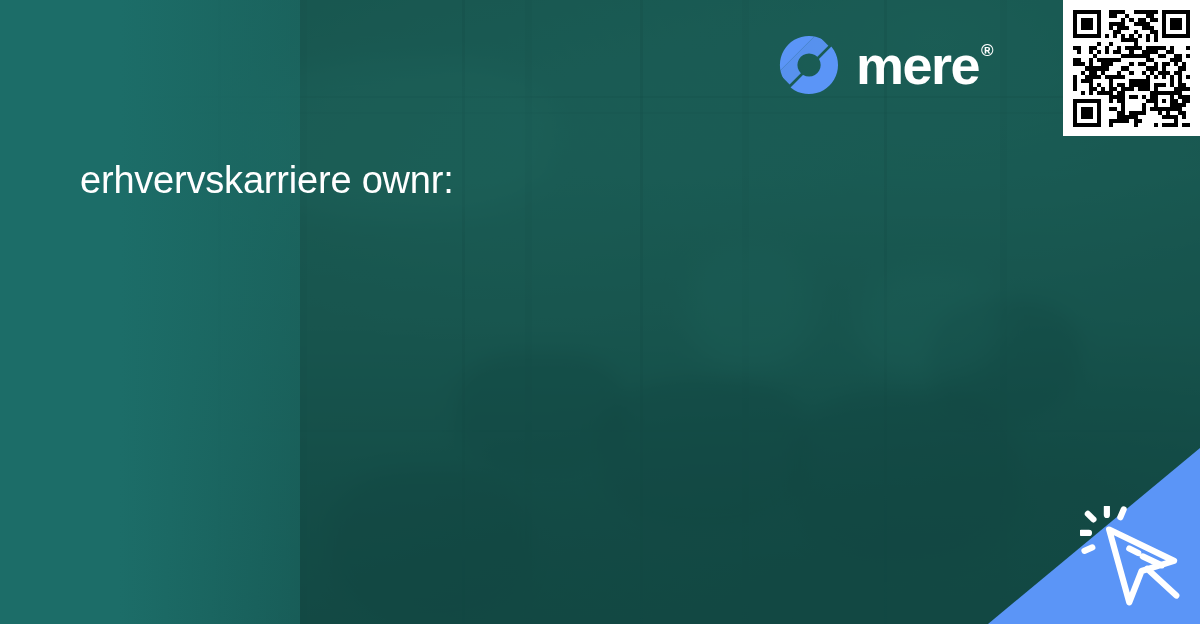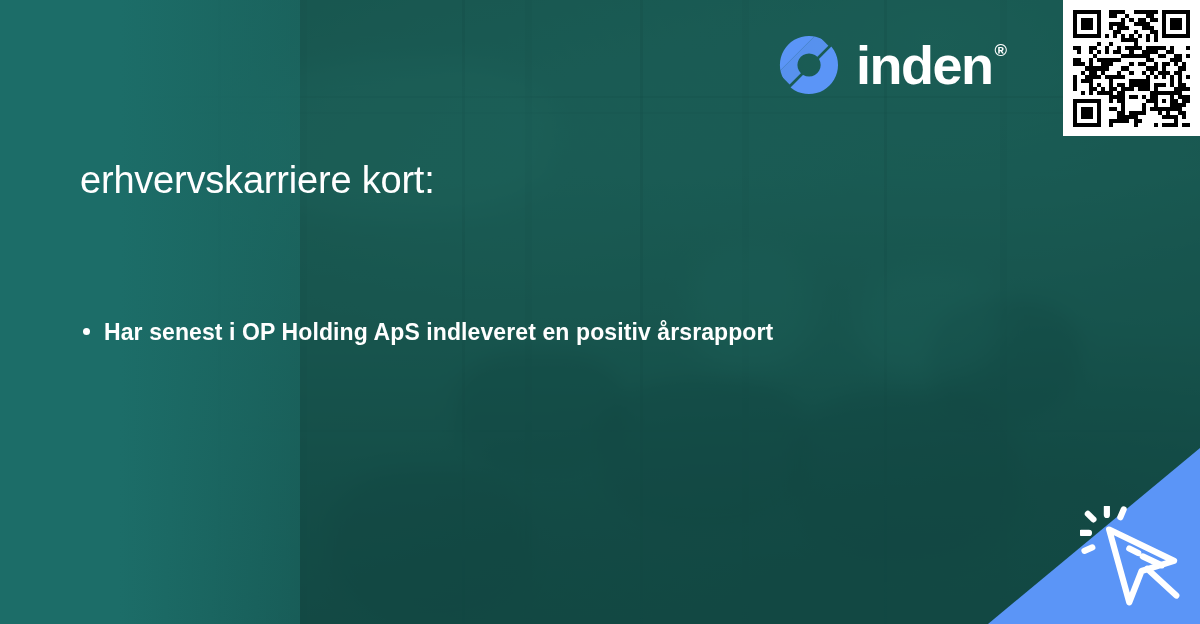--- a/index.html
+++ b/index.html
@@ -1118,32 +1118,31 @@
         </clipPath>
         <mask id="slashmask">
           <rect x="0" y="0" width="64" height="64" fill="#fff"></rect>
           <polygon points="-6,46 46,-6 60,8 8,60" fill="#000"></polygon>
         </mask>
       </defs>
       <path d="M32 2 A30 30 0 1 1 31.9 2 Z M32 20 A12 12 0 1 0 32.1 20 Z" fill="#5b95f7" fill-rule="evenodd" mask="url(#slashmask)"></path>
       <polygon points="0,40 40,0 52,12 12,52" fill="#5b95f7" opacity="0.95" clip-path="url(#ringclip)"></polygon>
     </svg>
     <div class="logo-word">
-      <span>inden</span>
+      <span>mere</span>
       <span class="reg">®</span>
     </div>
   </div>
 
 
   <div class="headline">
-    <div class="l2">erhvervskarriere kort:</div>
+    <div class="l2">erhvervskarriere ownr:</div>
   </div>
 
   <ul class="bullets" id="bullet-list">
-      <li><span class="dot"></span><span>Har senest i OP Holding ApS indleveret en positiv årsrapport</span></li>
     </ul>
 
   <div class="corner">
     <div class="tri"></div>
     <svg class="cursor-icon" viewBox="0 0 100 100">
       <g fill="none" stroke="#ffffff" stroke-width="5.5" stroke-linecap="round" stroke-linejoin="round">
         <path d="M26 21 L84 49 L55 58 L44 86 Z"></path>
         <path d="M60 56 L86 80"></path>
         <path d="M44 38 L52 42"></path>
         <path d="M56 45 L73 53"></path>

